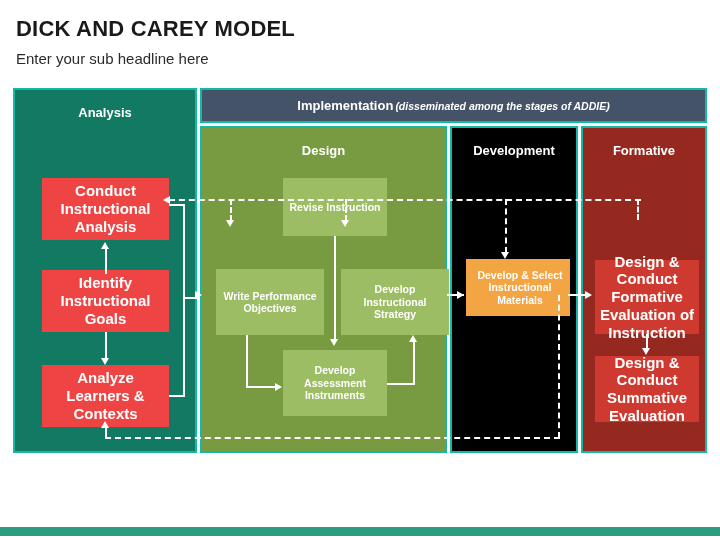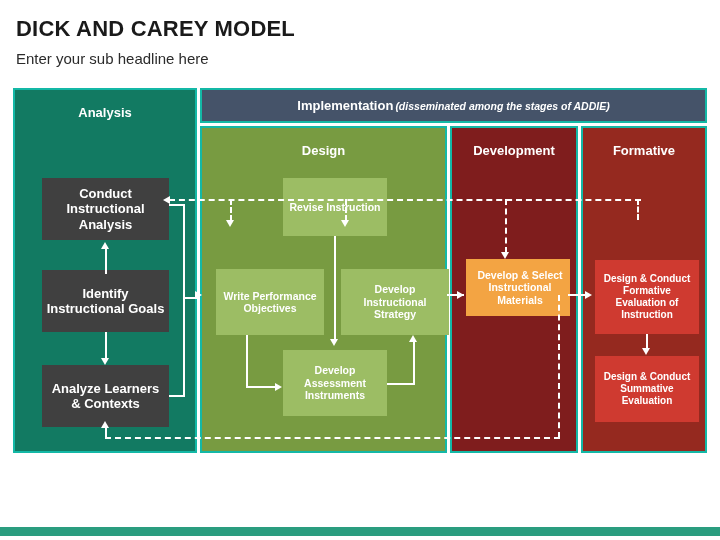--- a/index.html
+++ b/index.html
@@ -20,21 +20,21 @@
     font-size:15px;font-weight:normal;color:#2b2b2b;
   }
 
   
   .diagram{position:absolute;left:13px;top:88px;width:694px;height:365px;}
 
   .col{position:absolute;box-sizing:border-box;border:2px solid #14b8a6;}
   .col-analysis{left:0;top:0;width:184px;height:365px;background:#127a62;}
   .impl-bar{left:187px;top:0;width:507px;height:35px;background:#455369;}
   .col-design{left:187px;top:38px;width:247px;height:327px;background:#789b41;}
-  .col-development{left:437px;top:38px;width:128px;height:327px;background:#7f1d1d;}
+  .col-development{left:437px;top:38px;width:128px;height:327px;background:#000000;}
   .col-evaluation{left:568px;top:38px;width:126px;height:327px;background:#95291f;}
 
   .col-head{
     position:absolute;left:0;width:100%;
     text-align:center;color:#ffffff;font-weight:bold;font-size:13px;
   }
   .head-analysis{top:15px;}
   .head-design{top:15px;}
   .head-development{top:15px;}
   .head-evaluation{top:15px;}
@@ -47,24 +47,24 @@
   .impl-title{font-weight:bold;font-size:13px;}
   .impl-note{font-style:italic;font-size:10.5px;font-weight:bold;}
 
   
   .node{
     position:absolute;box-sizing:border-box;
     display:flex;align-items:center;justify-content:center;
     text-align:center;color:#ffffff;font-weight:bold;line-height:1.18;
     padding:2px 4px;
   }
-  .n-teal{background:#404040;font-size:13px;text-align:center;}
+  .n-teal{background:#ef4444;font-size:15px;text-align:center;}
   .n-green{background:#9cbd64;font-size:10.5px;}
   .n-orange{background:#f3a443;font-size:10.5px;}
-  .n-red{background:#cf3a30;font-size:10px;}
+  .n-red{background:#cf3a30;font-size:15px;}
 
   
   .ln{position:absolute;background:#ffffff;}
   .vln{width:2px;}
   .hln{height:2px;}
 
   .dln{position:absolute;}
   .dln-h{height:0;border-top:2px dashed #ffffff;}
   .dln-v{width:0;border-left:2px dashed #ffffff;}
 

